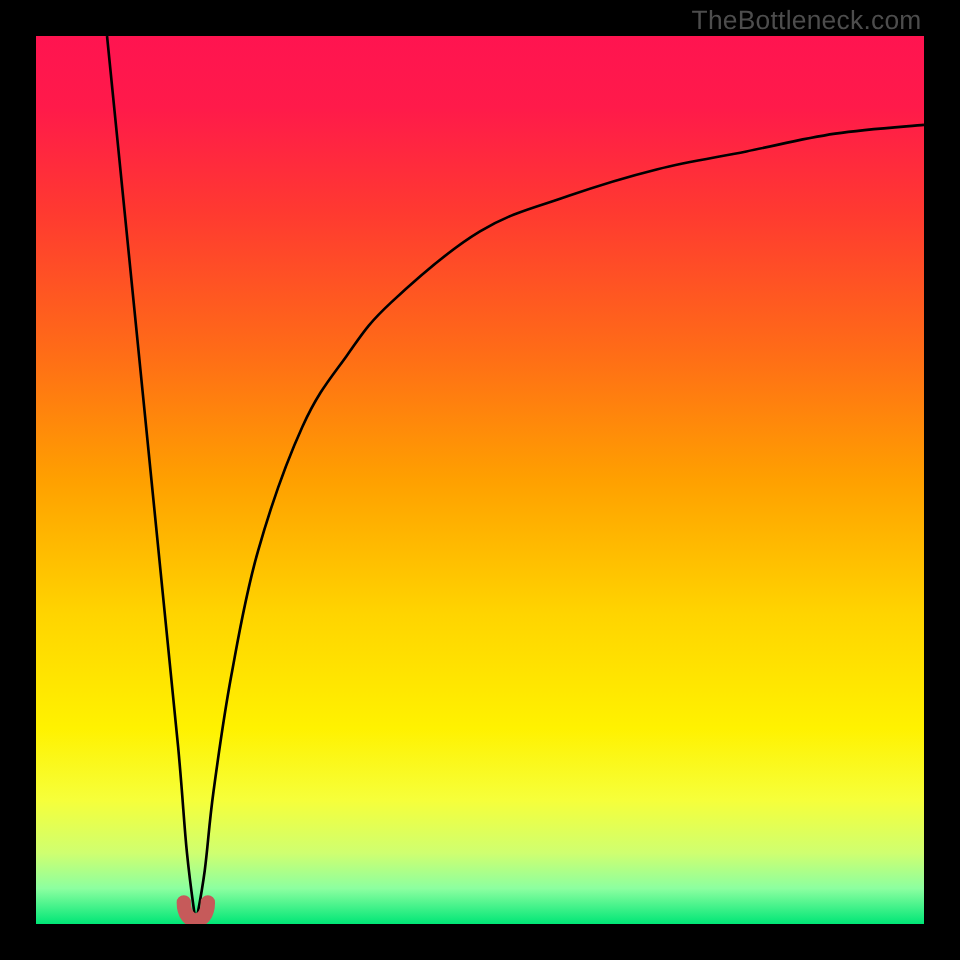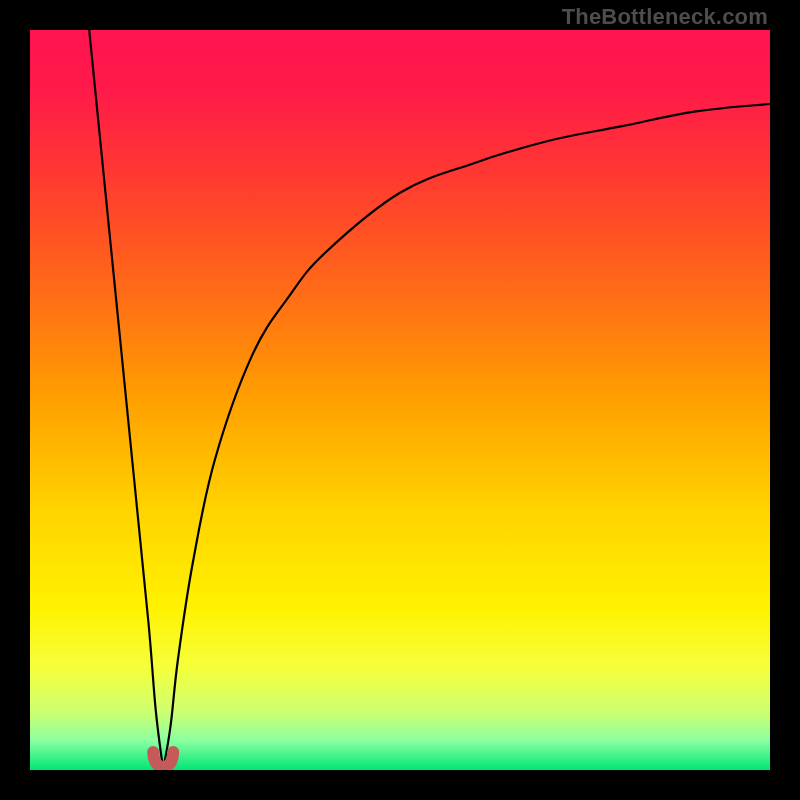--- a/index.html
+++ b/index.html
@@ -29,21 +29,21 @@
     position: absolute;
     left: 0; top: 0;
     width: 100%; height: 100%;
   }
   .watermark {
     position: absolute;
     top: 4px;
     right: 32px;
     color: #4d4d4d;
     font-size: 22px;
-    font-weight: 700;
+    font-weight: 400;
     letter-spacing: 0.2px;
   }
   svg.curve {
     position: absolute;
     left: 0; top: 0;
     width: 100%; height: 100%;
   }
 </style>
 </head>
 <body>

